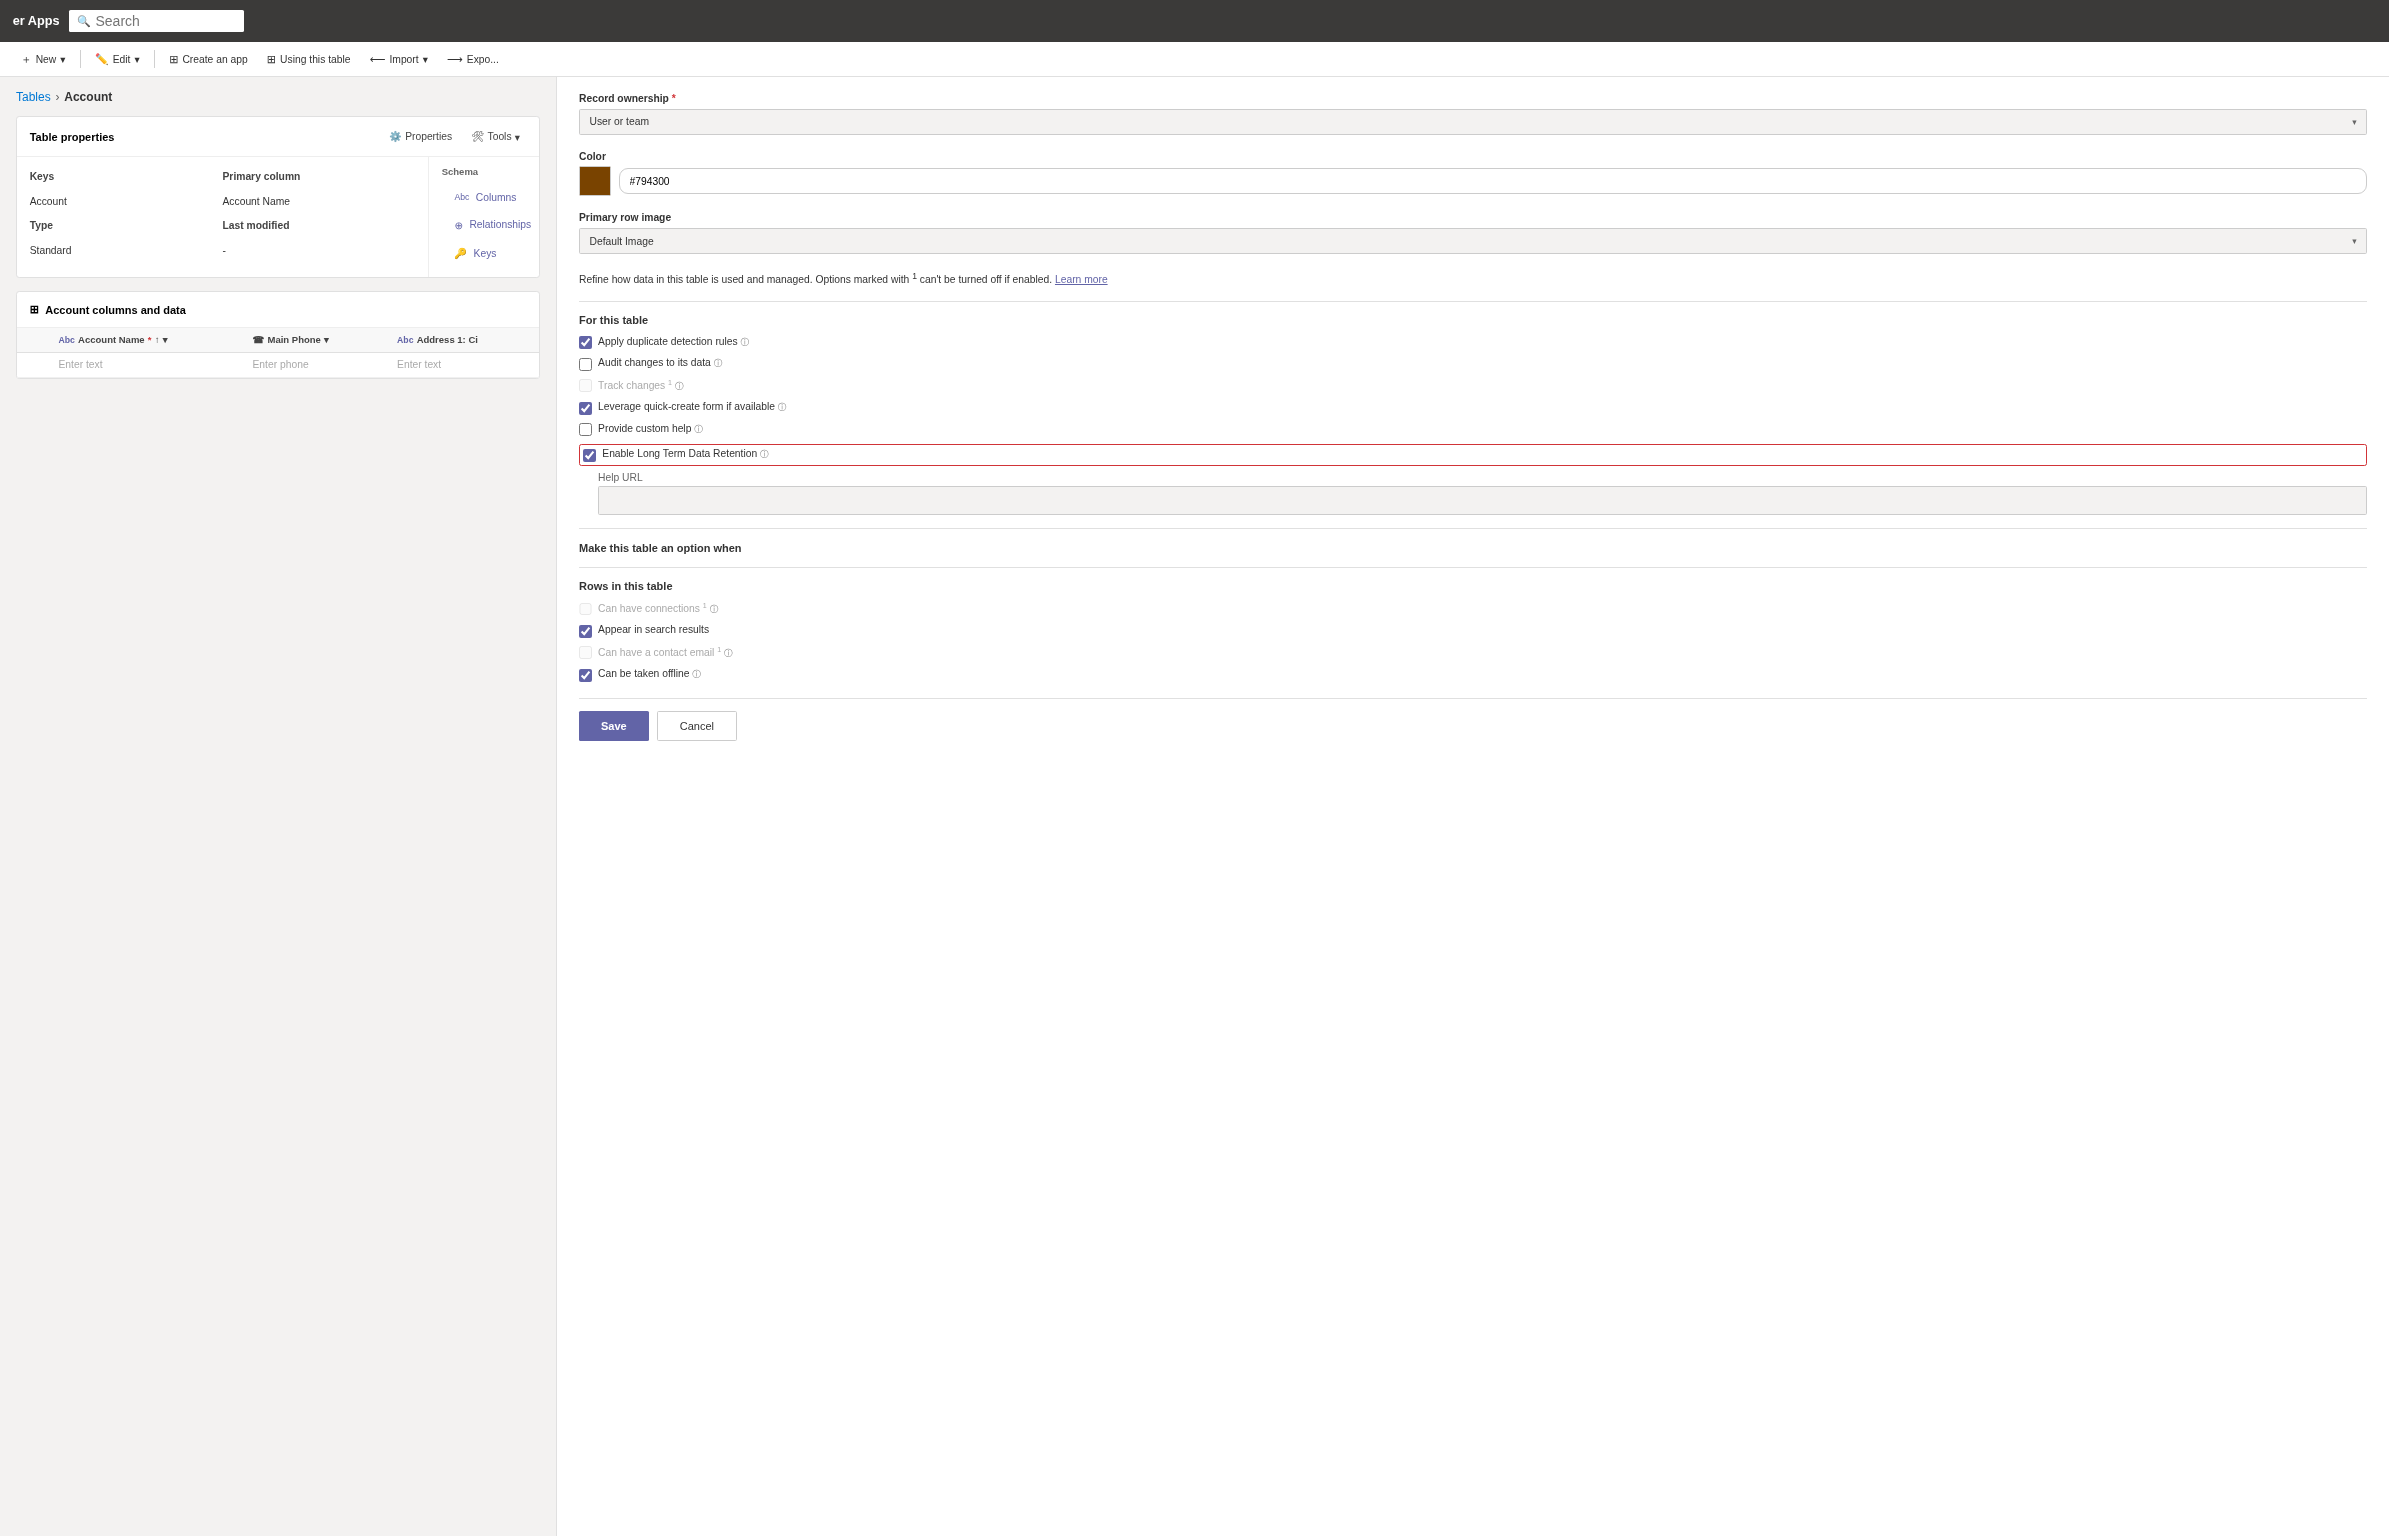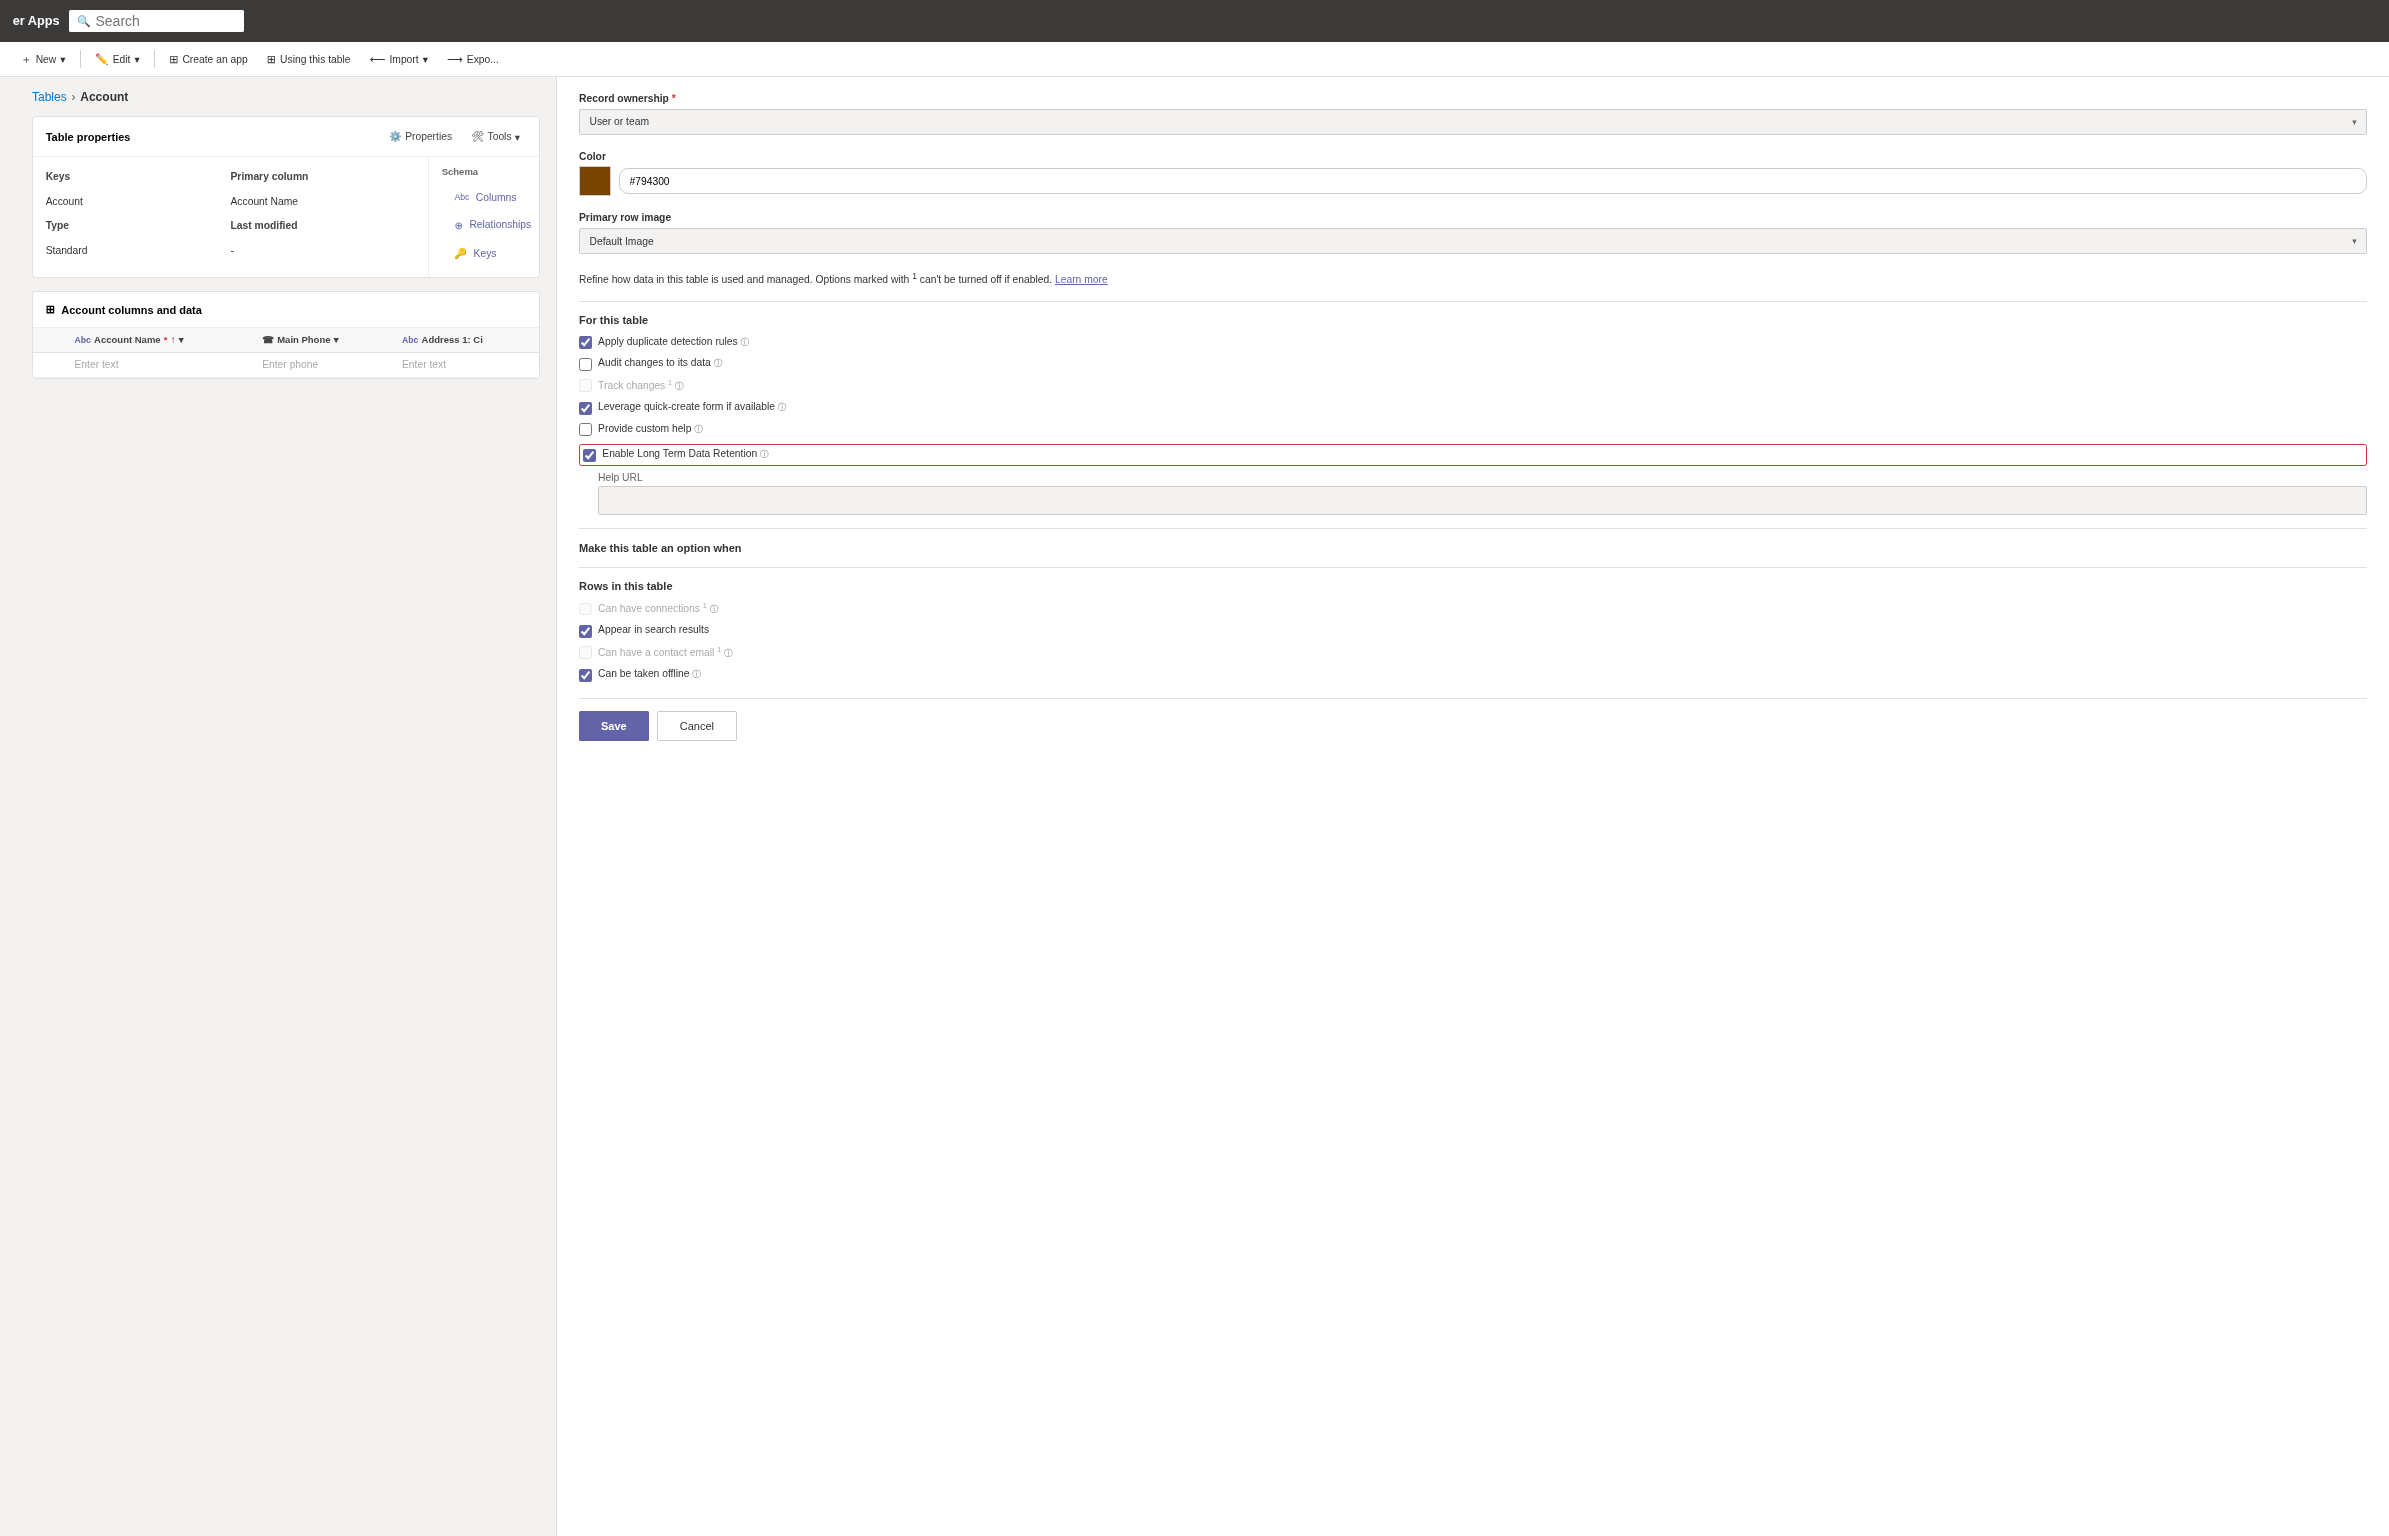--- a/index.html
+++ b/index.html
@@ -62,21 +62,20 @@
     }
 
     
     .left-panel {
       width: 556px;
       flex-shrink: 0;
       display: flex;
       flex-direction: column;
       overflow-y: auto;
       background: #f3f2f1;
-      padding-left: 16px;
     }
 
     
     .breadcrumb {
       display: flex;
       align-items: center;
       gap: 4.8px;
       padding: 12.7px 16px 6.4px;
       font-size: 12px;
     }

